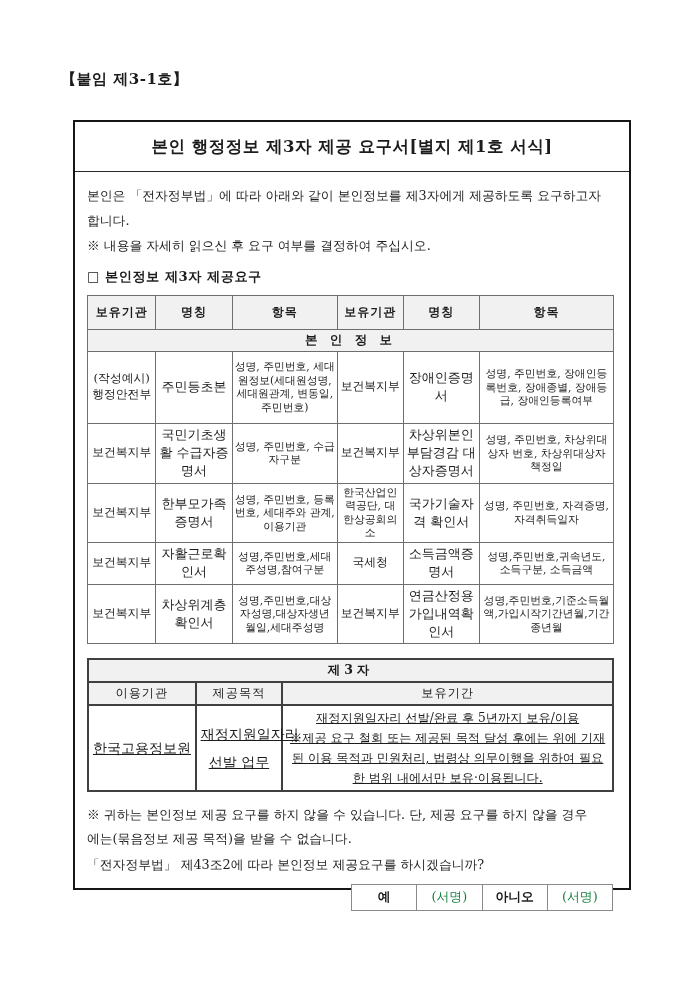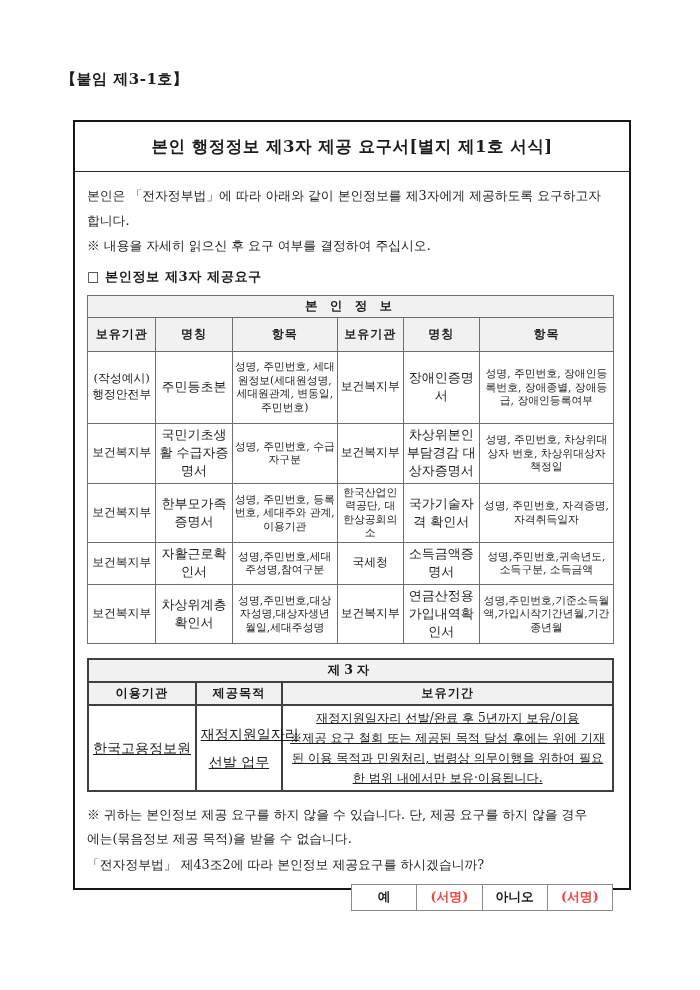--- a/index.html
+++ b/index.html
@@ -35,39 +35,39 @@
   .t-caption { background:#f1f1f1; font-weight:bold; font-size:12.5px; letter-spacing:4px; height:22px; }
   .t1 th.colhead { background:#f1f1f1; font-weight:bold; font-size:12px; height:34px; letter-spacing:1px; }
   .c-agency { font-size:11.8px; }
   .c-name { font-size:13px; word-break:break-all; }
   .c-items { font-size:10.8px; word-break:break-all; line-height:1.25; }
   .r1 td { height:72px; } .r2 td { height:60px; } .r3 td { height:58px; }
   .r4 td { height:42px; } .r5 td { height:46px; }
 
   .t2 { margin-top:14px; border:1.5px solid #444; }
   .t2 th, .t2 td { border:2px solid #404040; text-align:center; vertical-align:middle; padding:2px 4px; }
-  .t2 th.colhead { background:#f1f1f1; font-weight:bold; font-size:12.2px; height:22px; letter-spacing:1px; }
+  .t2 th.colhead { background:#f1f1f1; font-weight:normal; font-size:12.2px; height:22px; letter-spacing:1px; }
   .t2 td { height:70px; }
   .u { text-decoration:underline; }
   .c-user, .c-purpose { font-size:14px; line-height:2.0; word-break:keep-all; }
   .c-retention { font-size:12.2px; line-height:1.65; word-break:break-all; }
   .c-retention .line1 { display:block; }
 
   .notes { margin-top:11px; font-size:12.8px; line-height:1.85; white-space:pre-line; }
   .question { margin-top:6px; font-size:12.8px; }
 
   .answer-table {
     width:262px; margin:10px 1px 0 auto; border-collapse:collapse; table-layout:fixed;
   }
   .answer-table td {
     border:1px solid #8a8a8a; height:26px; text-align:center; vertical-align:middle;
     font-size:12.8px; background:#fff;
   }
   .ans-label { font-weight:bold; font-family:"DejaVu Sans","Liberation Sans",sans-serif; }
-  .sign { color:#ef4444; font-size:11.8px;font-weight:bold; }
+  .sign { color:#15803d; font-size:11.8px; }
 </style>
 </head>
 <body>
 
 <div class="page">
 
   <div class="attachment-label">【붙임 제3-1호】</div>
 
   <div class="form-box">
 
@@ -86,29 +86,29 @@
         <colgroup>
           <col style="width:13%">
             <col style="width:14.5%">
             <col style="width:20%">
           <col style="width:12.5%">
             <col style="width:14.5%">
             <col style="width:25.5%">
         </colgroup>
         <tbody>
             <tr>
-          <th colspan="6" class="t-caption">본 인 정 보</th>
-        </tr>
-        <tr>
           <th class="colhead">보유기관</th>
           <th class="colhead">명칭</th>
           <th class="colhead">항목</th>
           <th class="colhead">보유기관</th>
           <th class="colhead">명칭</th>
           <th class="colhead">항목</th>
+        </tr>
+        <tr>
+          <th colspan="6" class="t-caption">본 인 정 보</th>
         </tr>
         <tr class="r1">
           <td class="c-agency">(작성예시)
 행정안전부</td>
           <td class="c-name">주민등초본</td>
           <td class="c-items">성명, 주민번호, 세대원정보(세대원성명, 세대원관계, 변동일,주민번호)</td>
           <td class="c-agency">보건복지부</td>
           <td class="c-name">장애인증명서</td>
           <td class="c-items">성명, 주민번호, 장애인등록번호, 장애종별, 장애등급, 장애인등록여부</td>
         </tr>

